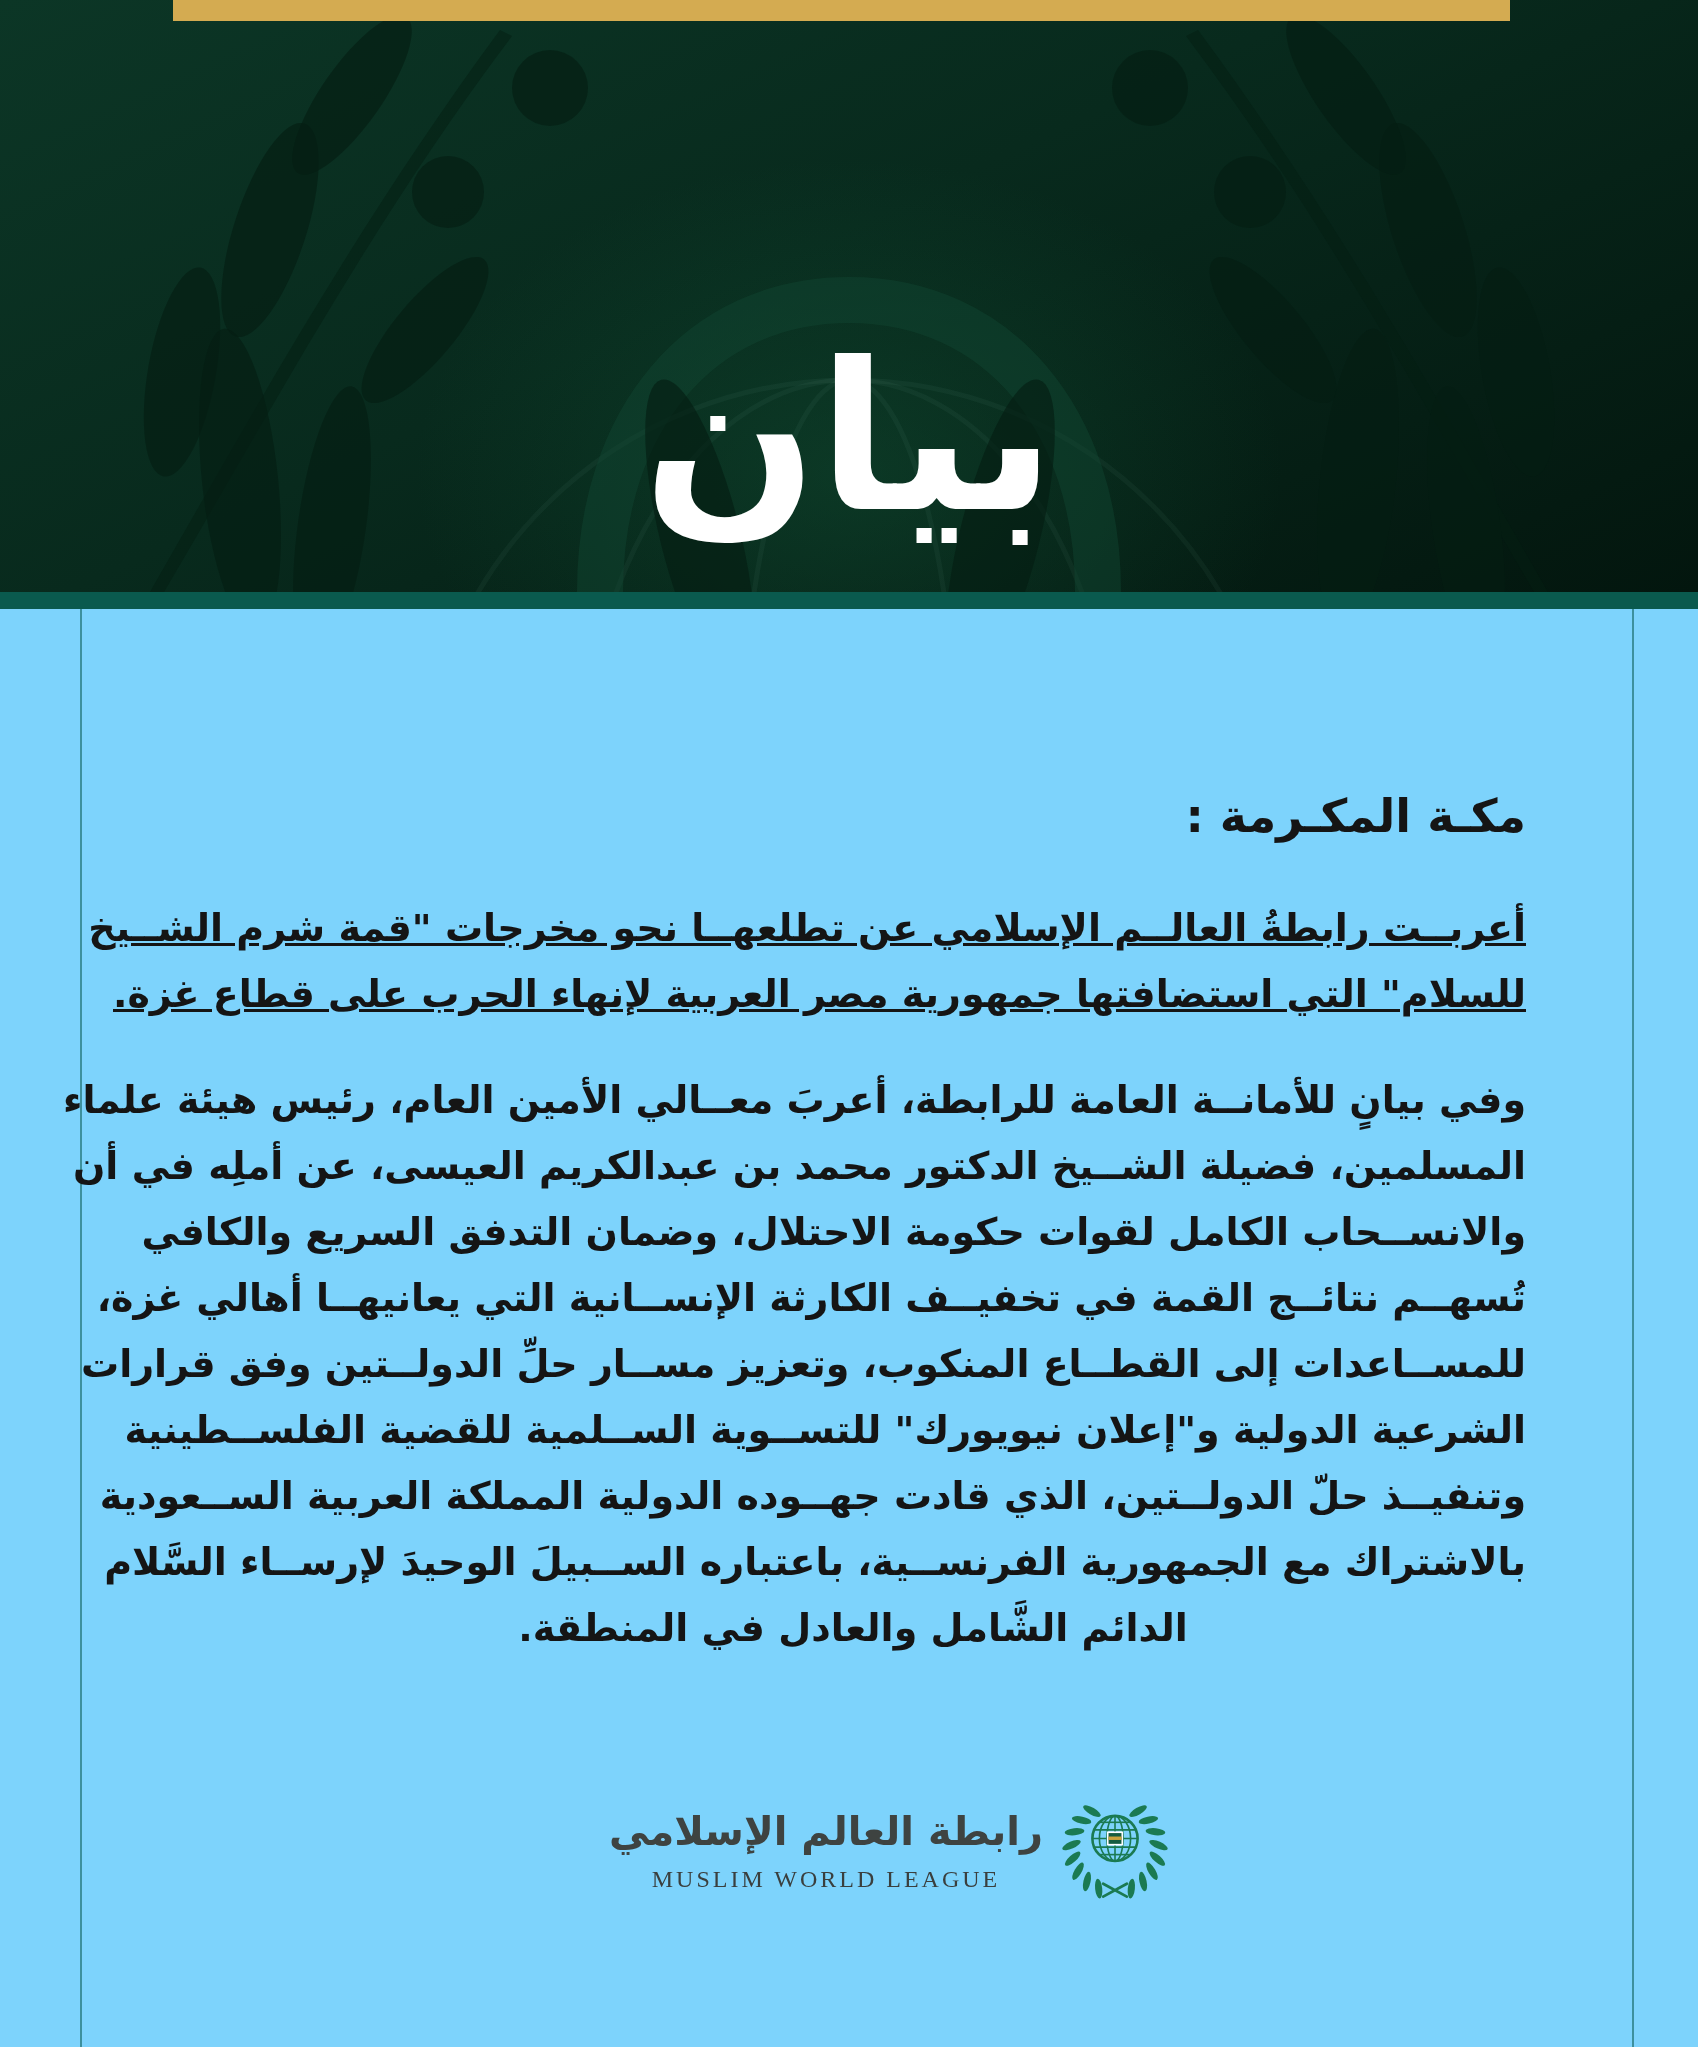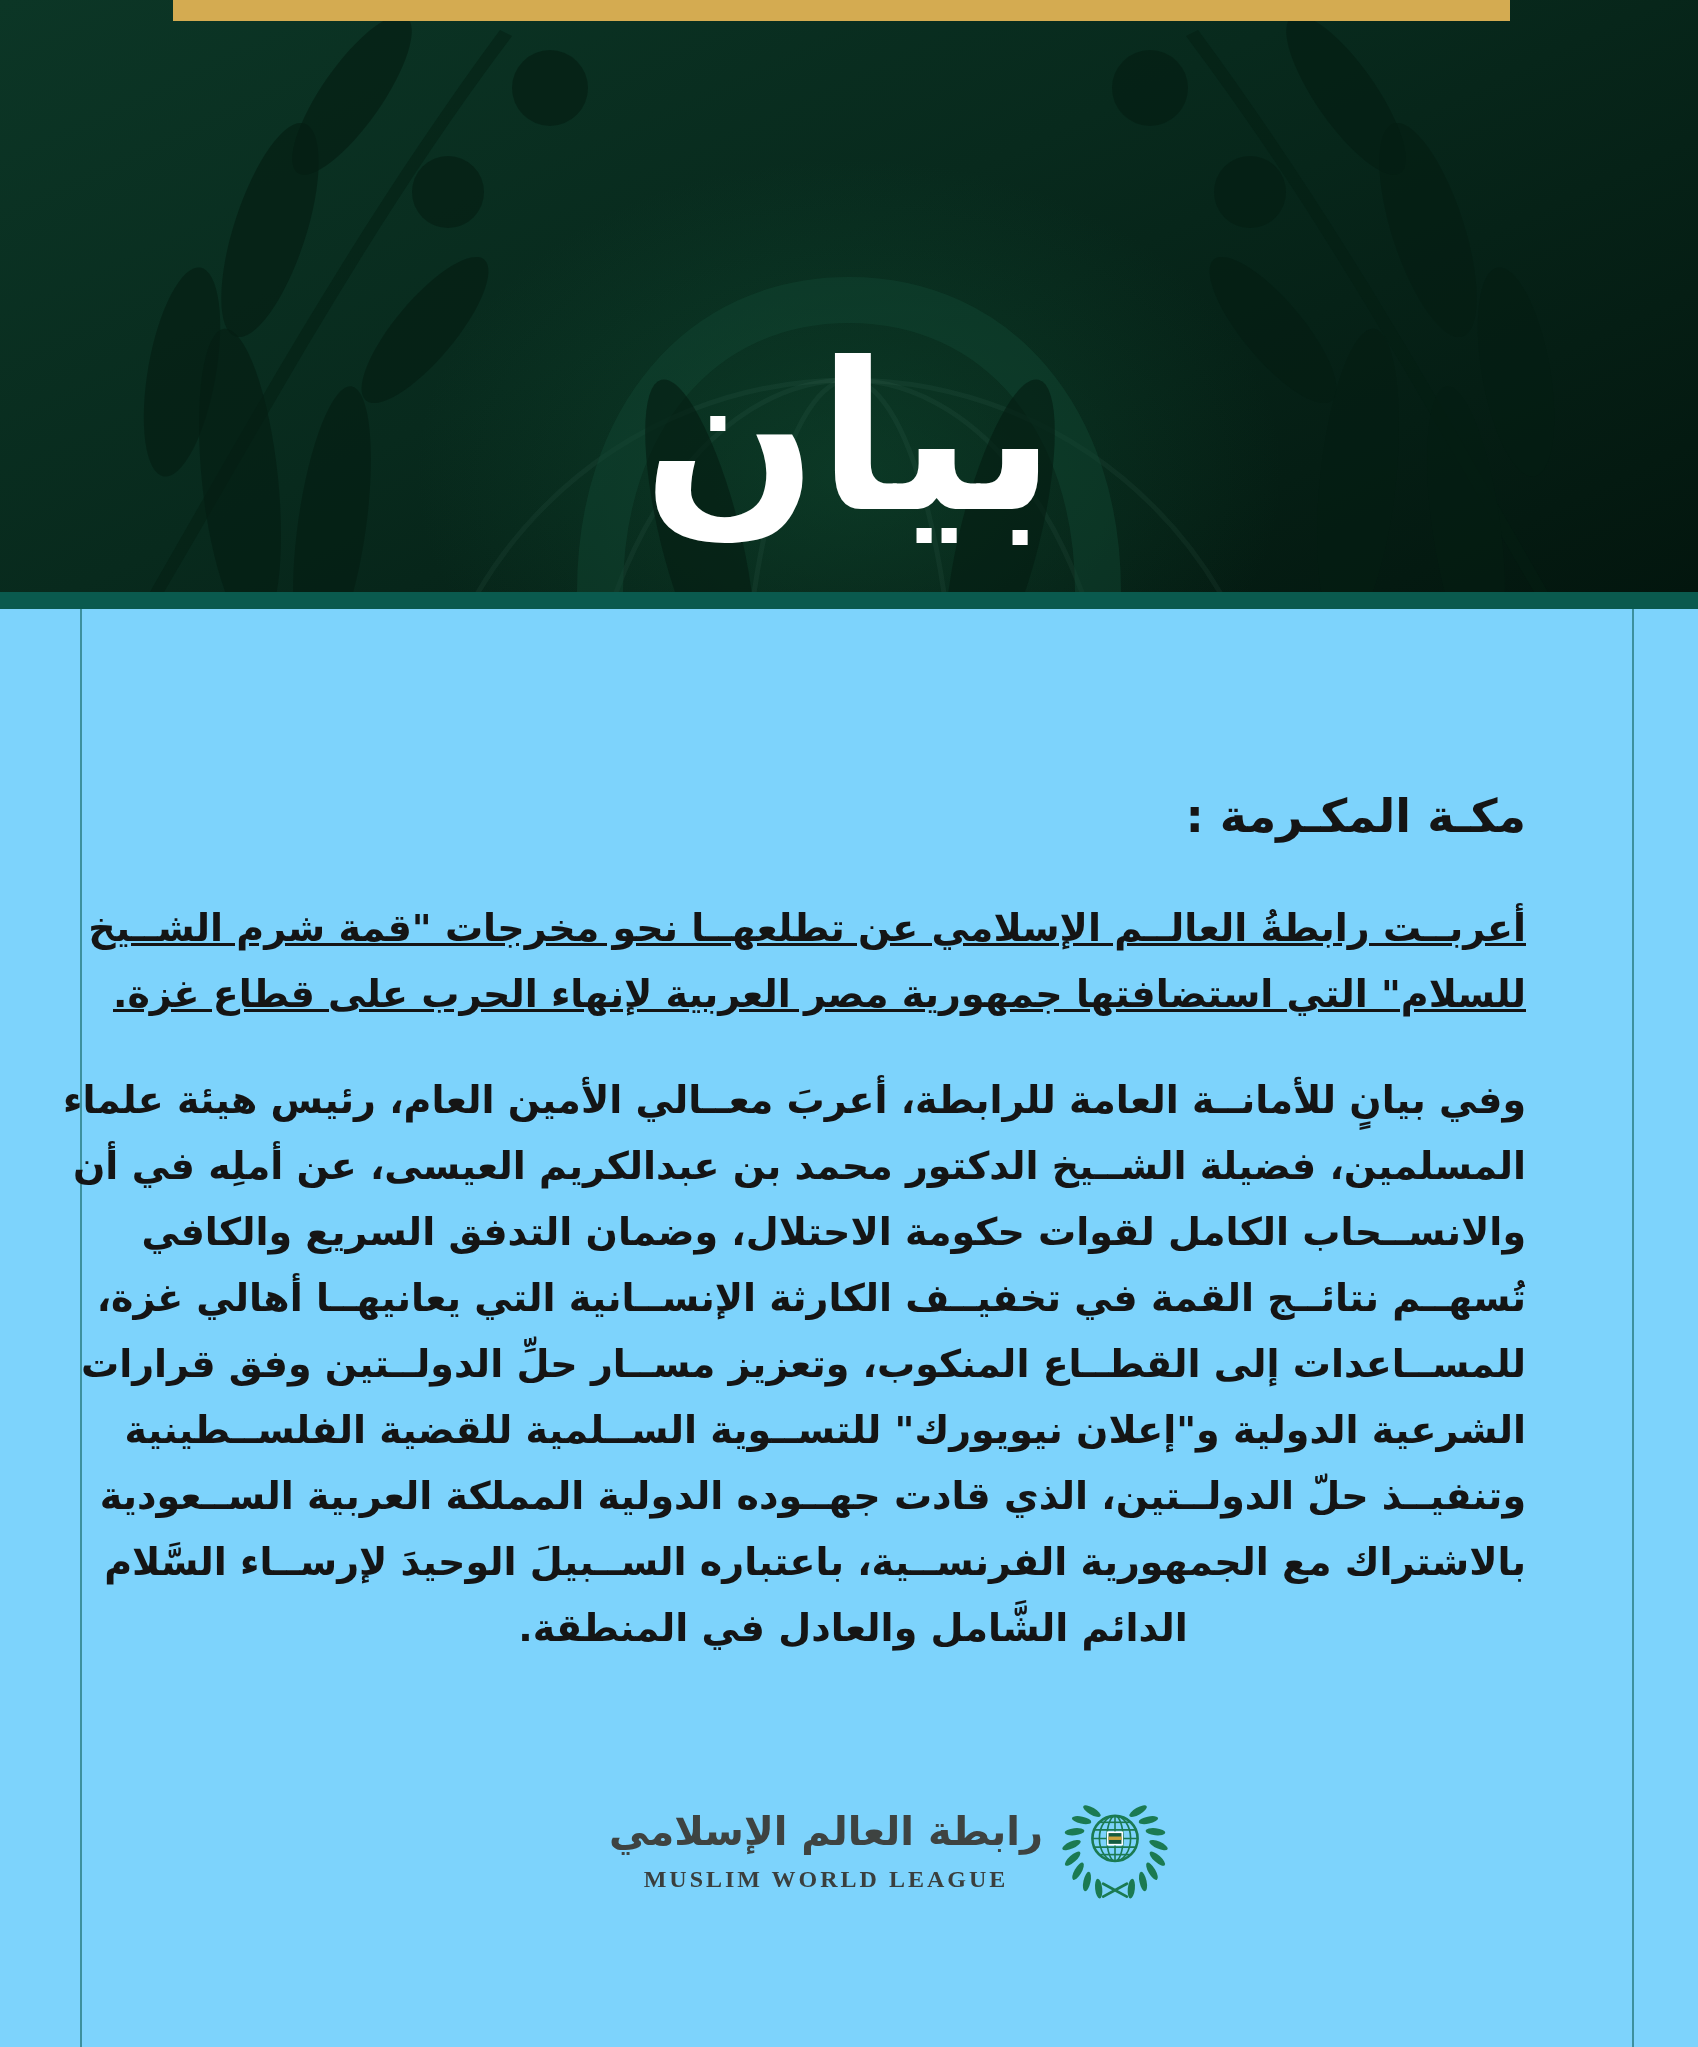--- a/index.html
+++ b/index.html
@@ -66,21 +66,21 @@
   }
   .wordmark{display:flex;flex-direction:column;align-items:center;}
   .wordmark-ar{
     direction:rtl;
     font-size:40px;line-height:62px;font-weight:700;
     color:#3E4341;
     font-family:"DejaVu Sans", sans-serif;
   }
   .wordmark-en{
     margin-top:4px;
-    font-size:24px;font-weight:700;letter-spacing:3px;
+    font-size:24px;font-weight:400;letter-spacing:3px;
     color:#3A3F3E;
     font-family:"Liberation Serif", serif;
     white-space:nowrap;
   }
   .emblem{width:108px;height:112px;}
 </style>
 </head>
 <body>
 
 <div class="page">

